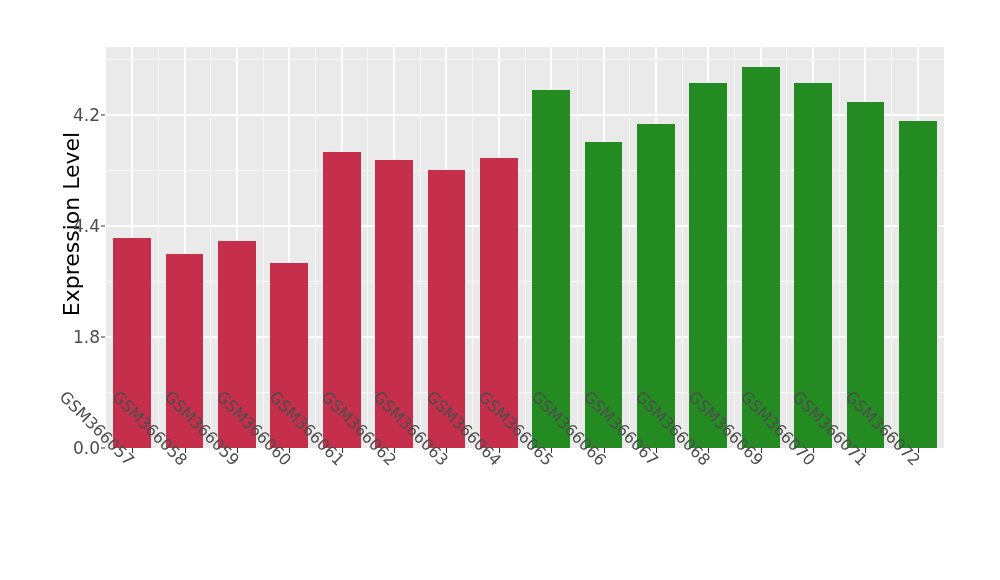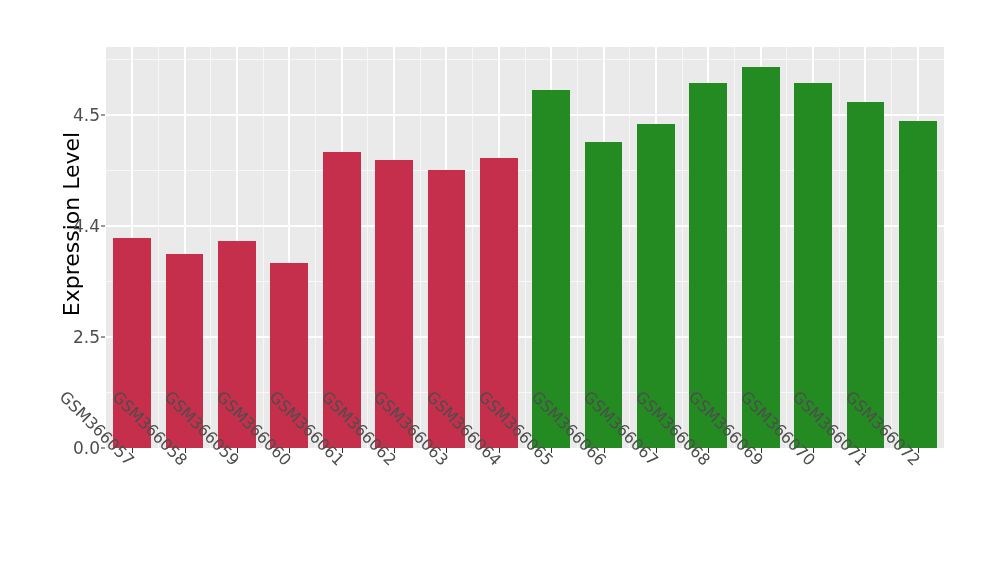--- a/index.html
+++ b/index.html
@@ -124,25 +124,25 @@
 </head>
 <body>
 
 <div id="chart-root">
 
   <div id="y-axis-title">Expression Level</div>
 
   <div id="y-tick-labels">
       <div class="y-tick-label" style="top: 448px;">0.0</div>
       <div class="y-tick-mark" style="top: 448px; left: 41px;"></div>
-      <div class="y-tick-label" style="top: 336.981px;">2.5</div>
+      <div class="y-tick-label" style="top: 336.981px;">1.8</div>
       <div class="y-tick-mark" style="top: 336.981px; left: 41px;"></div>
       <div class="y-tick-label" style="top: 225.962px;">4.4</div>
       <div class="y-tick-mark" style="top: 225.962px; left: 41px;"></div>
-      <div class="y-tick-label" style="top: 114.944px;">4.5</div>
+      <div class="y-tick-label" style="top: 114.944px;">4.2</div>
       <div class="y-tick-mark" style="top: 114.944px; left: 41px;"></div>
     </div>
 
   <div id="panel">
     <div id="gridlines">
         <div class="grid-minor-h" style="top: 344.991px;"></div>
         <div class="grid-minor-h" style="top: 233.972px;"></div>
         <div class="grid-minor-h" style="top: 122.953px;"></div>
         <div class="grid-minor-h" style="top: 11.9341px;"></div>
         <div class="grid-major-h" style="top: 288.981px;"></div>

